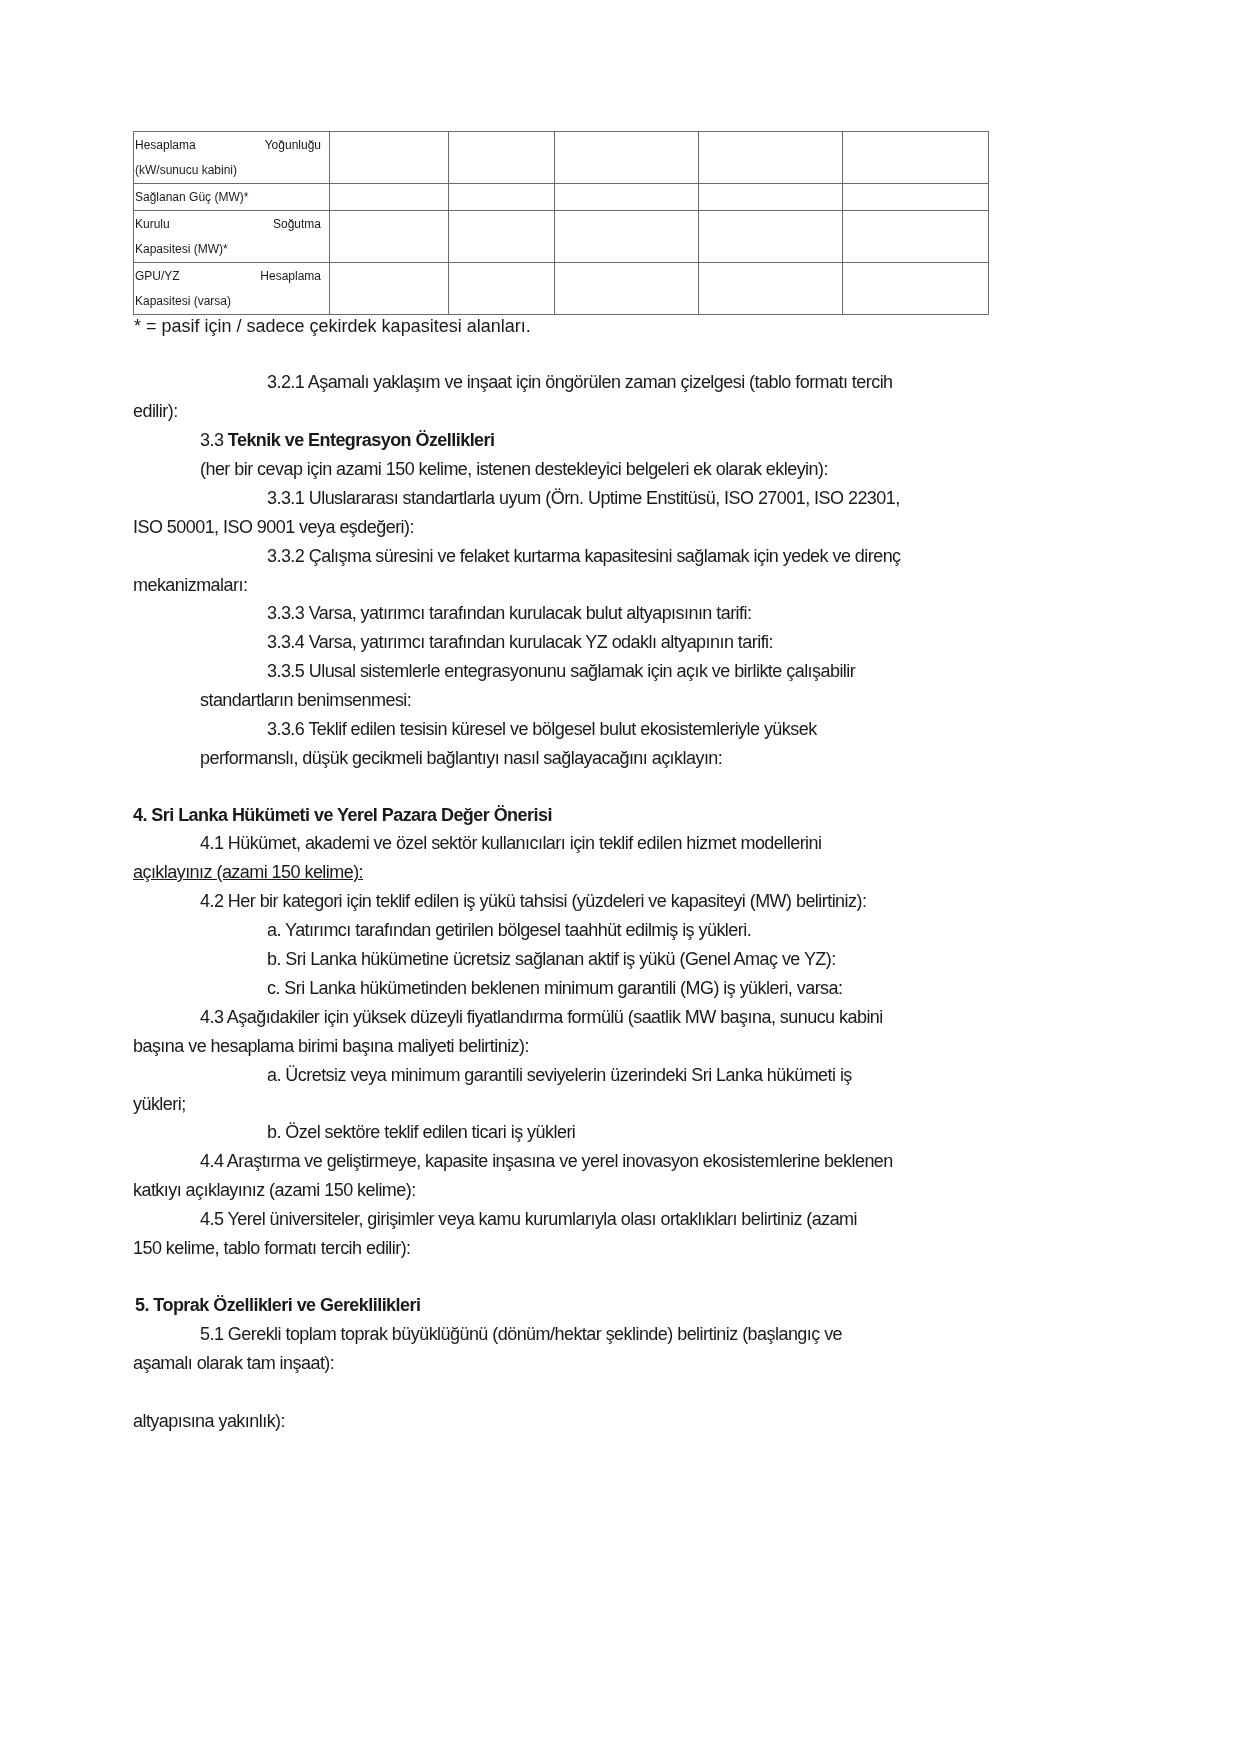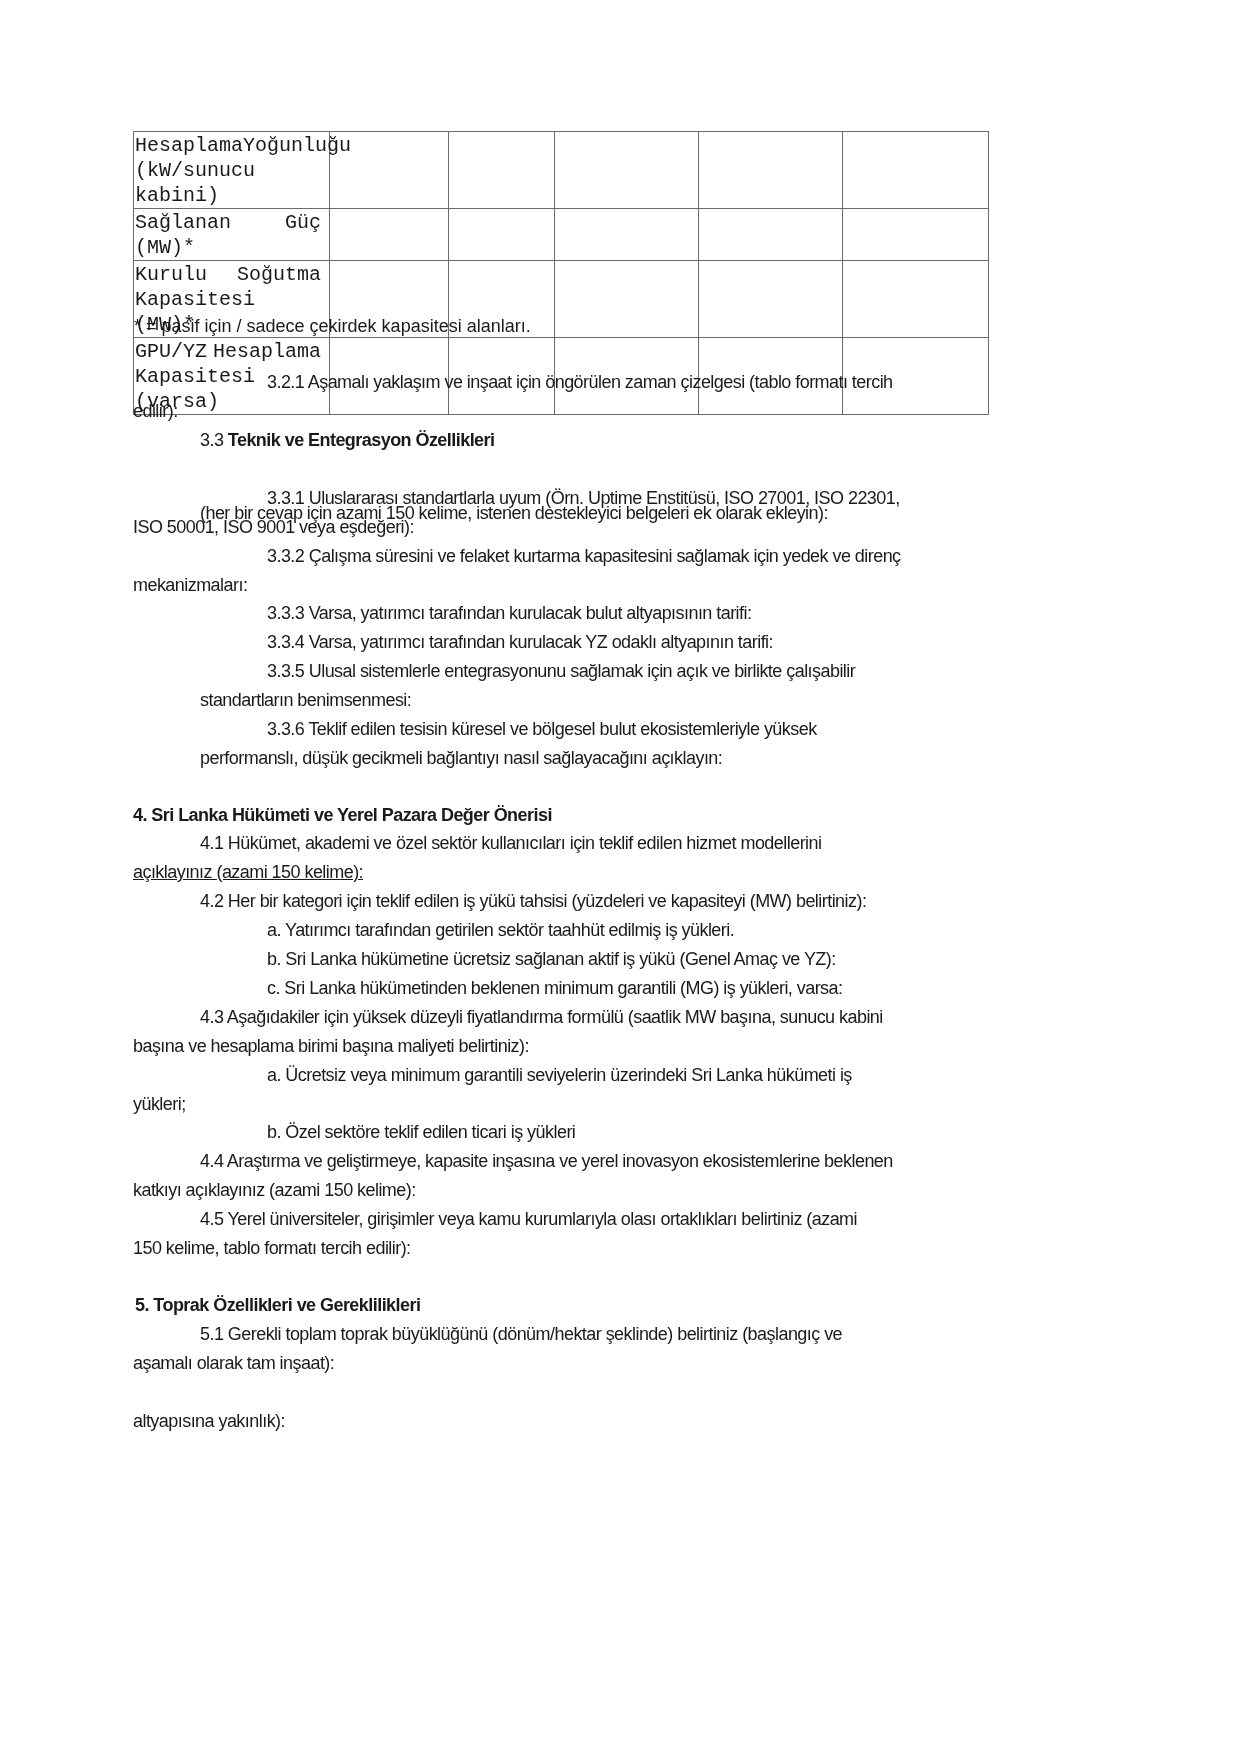--- a/index.html
+++ b/index.html
@@ -2,21 +2,21 @@
 <html><head>
 <meta charset="utf-8">
 <style>
   html, body { margin:0; padding:0; background:#ffffff; }
   body { width:1240px; height:1755px; position:relative; overflow:hidden;
          font-family:"Liberation Sans", sans-serif; color:#1a1a1a; }
   .page { position:absolute; left:0; top:0; width:1240px; height:1755px; background:#fff; }
   table.cap { position:absolute; left:133px; top:131px; border-collapse:collapse;
               table-layout:fixed; width:855px; }
   table.cap td { border:1.5px solid #6b6b6b; padding:0; vertical-align:top; }
-  table.cap td.lbl { font-size:20px; line-height:25px; padding:1px 8px 0 1px; text-align:justify; text-align-last:auto;font-family:Liberation Mono, monospace; }
+  table.cap td.lbl { font-size:12px; line-height:25px; padding:1px 8px 0 1px; text-align:justify; text-align-last:auto; }
   .justline { display:flex; justify-content:space-between; }
   .note { position:absolute; left:134px; top:314px; font-size:18px; line-height:25px; }
   .line { position:absolute; font-size:18px; line-height:25px; white-space:nowrap; }
   b { font-weight:bold; }
   .cond { letter-spacing:-0.55px; }
 </style>
 </head>
 <body>
 
 <div class="page">
@@ -88,21 +88,21 @@
 
   <div class="note">* = pasif için / sadece çekirdek kapasitesi alanları.</div>
 
   <div class="line cond" style="left: 267px; top: 370px; width: 710px; text-align: justify; white-space: nowrap; word-spacing: 0px;">3.2.1 Aşamalı yaklaşım ve inşaat için öngörülen zaman çizelgesi (tablo formatı tercih</div>
   <div class="line cond" style="left:133px;top:399px;">edilir):</div>
 
   <div class="line cond" style="left:200px;top:428px;">
     <span>3.3</span>
     <b>Teknik ve Entegrasyon Özellikleri</b>
   </div>
-  <div class="line cond" style="left:200px;top:457px;margin-top:44px;">(her bir cevap için azami 150 kelime, istenen destekleyici belgeleri ek olarak ekleyin):</div>
+  <div class="line cond" style="left:200px;top:457px;">(her bir cevap için azami 150 kelime, istenen destekleyici belgeleri ek olarak ekleyin):</div>
 
   <div class="line cond" style="left: 267px; top: 486px; width: 710px; white-space: nowrap; word-spacing: 0px;">3.3.1 Uluslararası standartlarla uyum (Örn. Uptime Enstitüsü, ISO 27001, ISO 22301,</div>
   <div class="line cond" style="left:133px;top:515px;">ISO 50001, ISO 9001 veya eşdeğeri):</div>
 
   <div class="line cond" style="left: 267px; top: 544px; width: 710px; white-space: nowrap; word-spacing: 0px;">3.3.2 Çalışma süresini ve felaket kurtarma kapasitesini sağlamak için yedek ve direnç</div>
   <div class="line cond" style="left:133px;top:573px;">mekanizmaları:</div>
 
   <div class="line cond" style="left:267px;top:601px;">3.3.3 Varsa, yatırımcı tarafından kurulacak bulut altyapısının tarifi:</div>
   <div class="line cond" style="left:267px;top:630px;">3.3.4 Varsa, yatırımcı tarafından kurulacak YZ odaklı altyapının tarifi:</div>
 
@@ -111,21 +111,21 @@
 
   <div class="line cond" style="left: 267px; top: 717px; width: 710px; white-space: nowrap; word-spacing: 0px;">3.3.6 Teklif edilen tesisin küresel ve bölgesel bulut ekosistemleriyle yüksek</div>
   <div class="line cond" style="left:200px;top:746px;">performanslı, düşük gecikmeli bağlantıyı nasıl sağlayacağını açıklayın:</div>
 
   <div class="line cond" style="left:133px;top:803px;"><b>4. Sri Lanka Hükümeti ve Yerel Pazara Değer Önerisi</b></div>
 
   <div class="line cond" style="left: 200px; top: 831px; width: 777px; white-space: nowrap; word-spacing: 0px;">4.1 Hükümet, akademi ve özel sektör kullanıcıları için teklif edilen hizmet modellerini</div>
   <div class="line cond" style="left:133px;top:860px;text-decoration:underline;">açıklayınız (azami 150 kelime):</div>
 
   <div class="line cond" style="left:200px;top:889px;">4.2 Her bir kategori için teklif edilen iş yükü tahsisi (yüzdeleri ve kapasiteyi (MW) belirtiniz):</div>
-  <div class="line cond" style="left:267px;top:918px;">a. Yatırımcı tarafından getirilen sektör taahhüt edilmiş iş yükleri.</div>
+  <div class="line cond" style="left:267px;top:918px;">a. Yatırımcı tarafından getirilen bölgesel taahhüt edilmiş iş yükleri.</div>
   <div class="line cond" style="left:267px;top:947px;">b. Sri Lanka hükümetine ücretsiz sağlanan aktif iş yükü (Genel Amaç ve YZ):</div>
   <div class="line cond" style="left:267px;top:976px;">c. Sri Lanka hükümetinden beklenen minimum garantili (MG) iş yükleri, varsa:</div>
 
   <div class="line cond" style="left: 200px; top: 1005px; width: 777px; white-space: nowrap; word-spacing: 0px;">4.3 Aşağıdakiler için yüksek düzeyli fiyatlandırma formülü (saatlik MW başına, sunucu kabini</div>
   <div class="line cond" style="left:133px;top:1034px;">başına ve hesaplama birimi başına maliyeti belirtiniz):</div>
 
   <div class="line cond" style="left: 267px; top: 1063px; width: 710px; white-space: nowrap; word-spacing: 0px;">a. Ücretsiz veya minimum garantili seviyelerin üzerindeki Sri Lanka hükümeti iş</div>
   <div class="line cond" style="left:133px;top:1092px;">yükleri;</div>
 
   <div class="line cond" style="left:267px;top:1120px;">b. Özel sektöre teklif edilen ticari iş yükleri</div>

